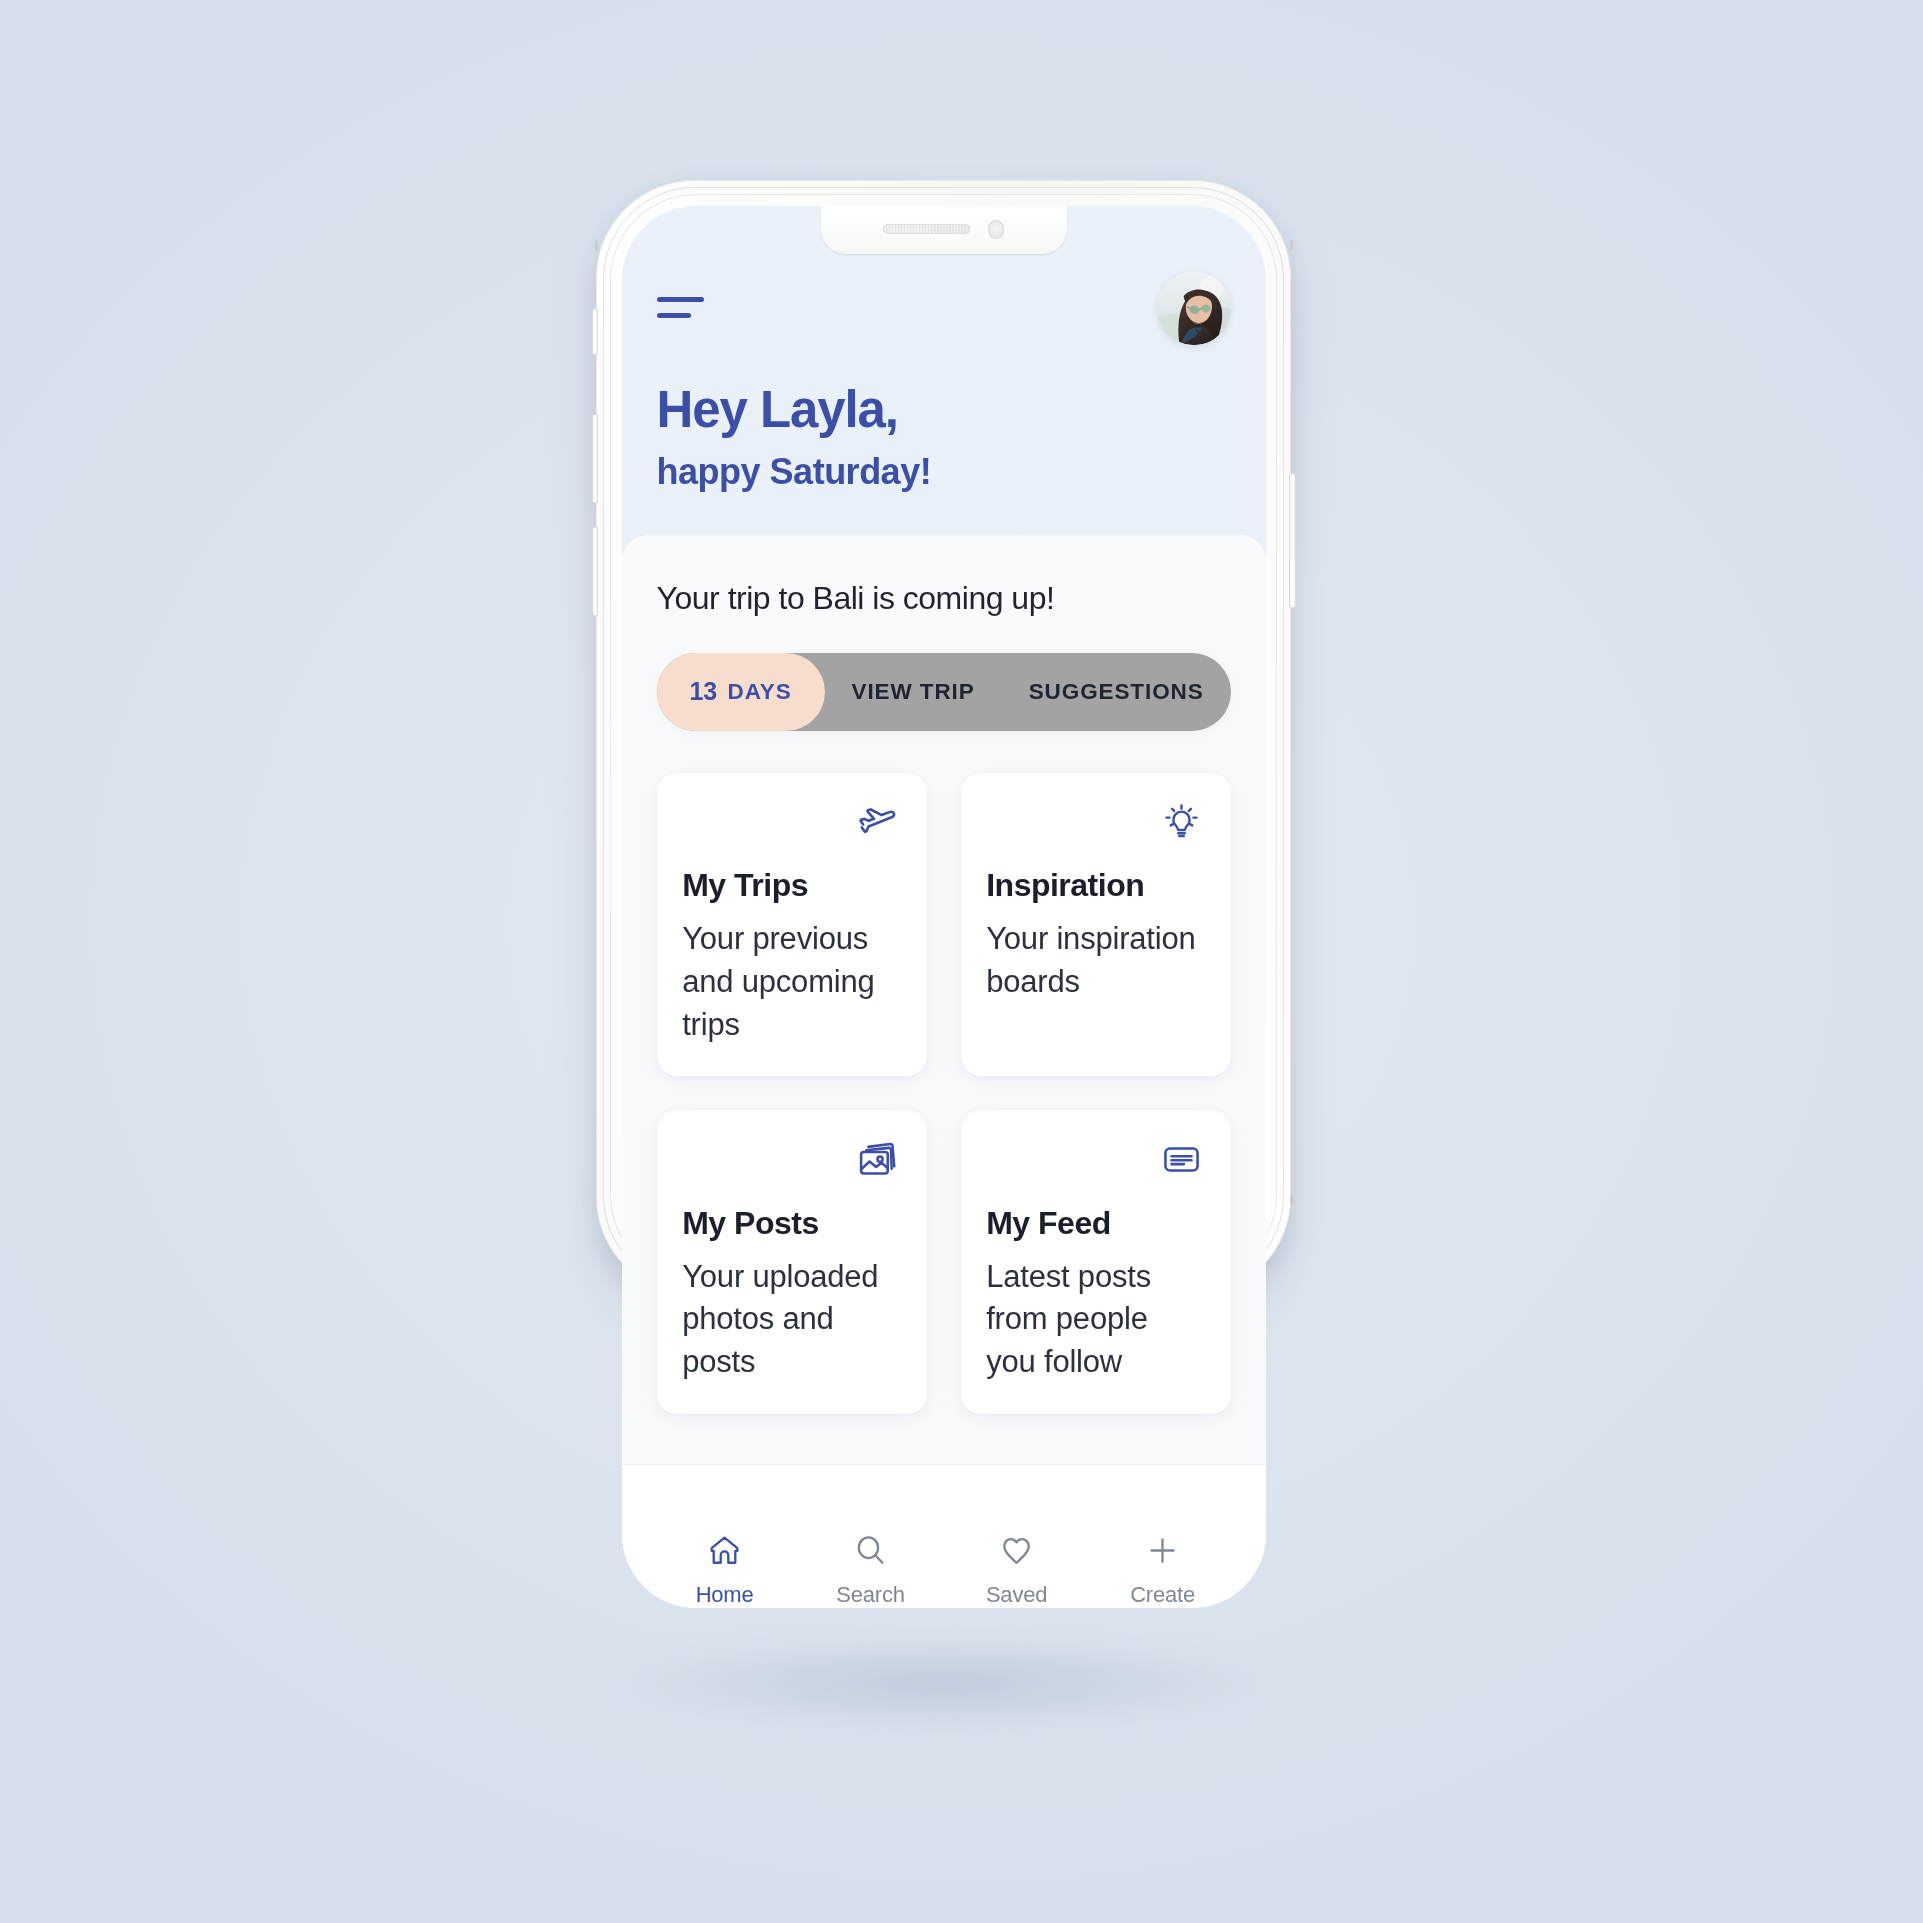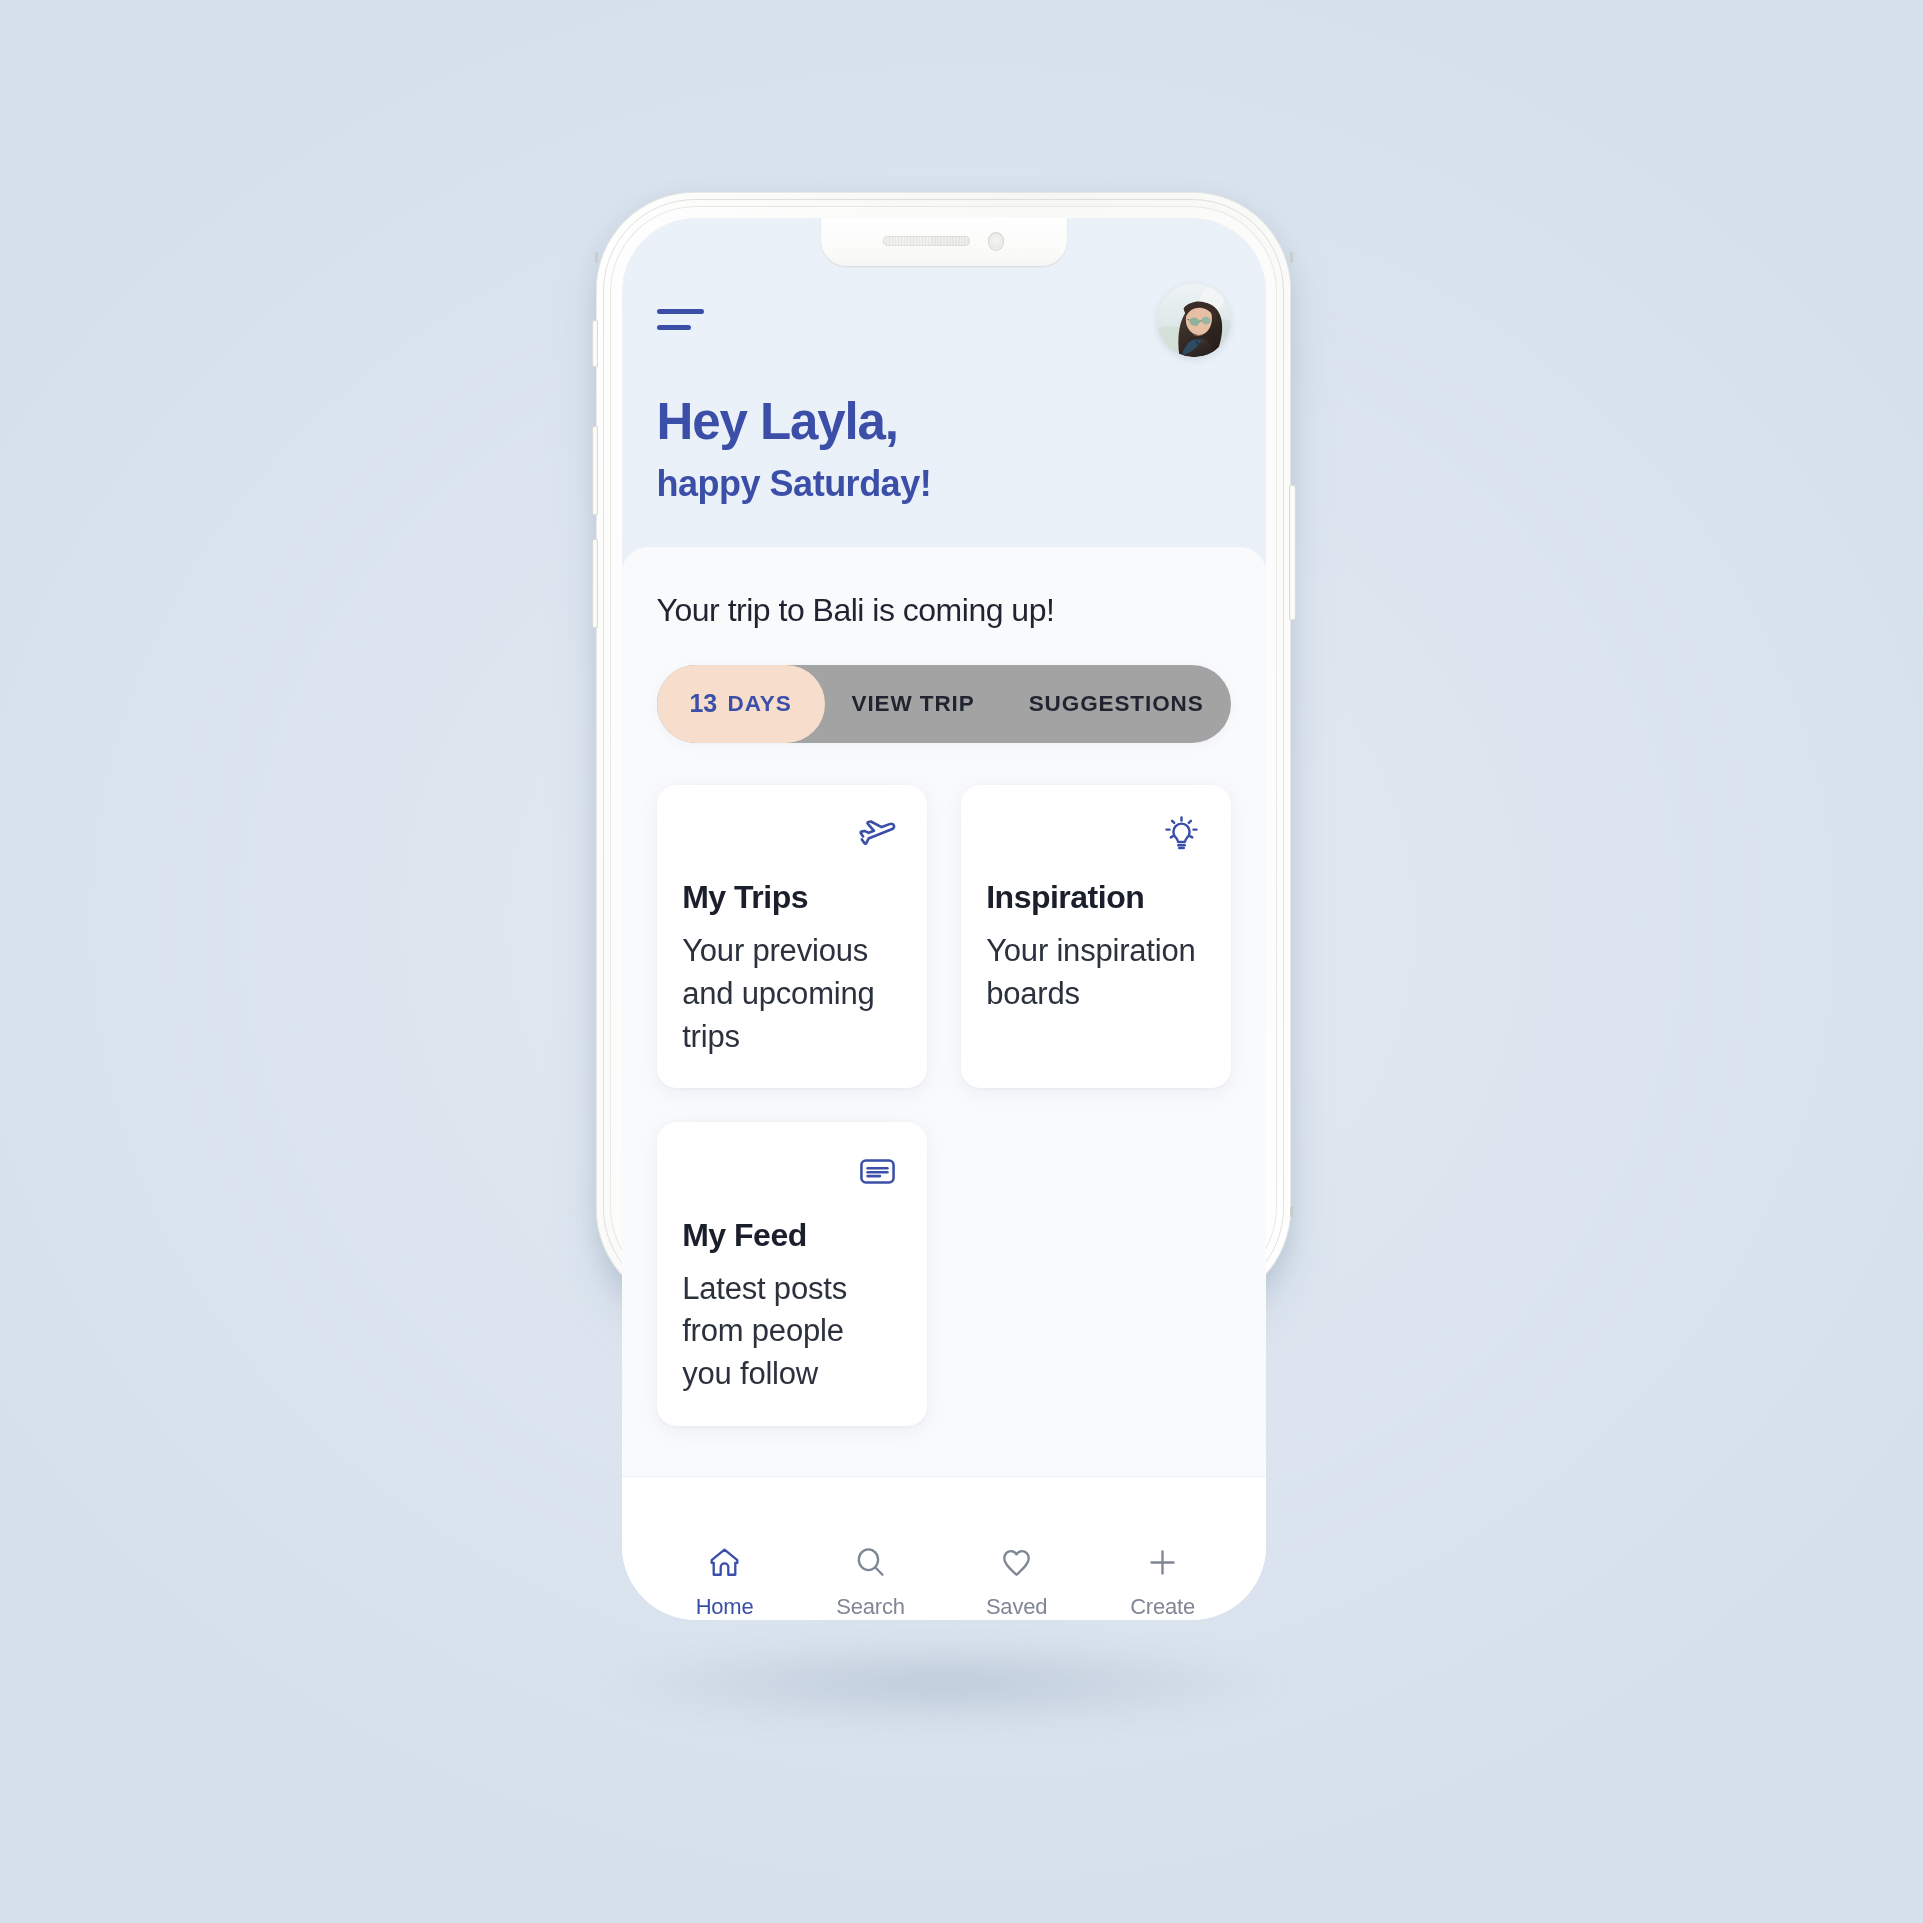--- a/index.html
+++ b/index.html
@@ -31,21 +31,21 @@
     top: 1638px;
     width: 699px;
     height: 90px;
     background: radial-gradient(ellipse at 50% 50%, rgba(120,140,165,0.28) 0%, rgba(120,140,165,0.0) 70%);
     filter: blur(13.5px);
   }
 
   .phone {
     position: absolute;
     left: 596px;
-    top: 192px;
+    top: 180px;
     width: 695px;
     height: 1115px;
     border-radius: 98px;
     background: linear-gradient(100deg, #ffffff 0%, #fbfbfa 18%, #f6f6f4 50%, #fbfbfa 84%, #ffffff 100%);
     box-shadow:
       0 30px 53px -13.5px rgba(110,130,155,0.34),
       0 7.5px 21px rgba(110,130,155,0.16),
       inset 0 0 0 0.8px rgba(205,205,200,0.55);
   }
 
@@ -479,20 +479,33 @@
                   <path d="M6.2 4.2 L7.5 5.5"></path>
                   <path d="M17.8 4.2 L16.5 5.5"></path>
                   <path d="M5.4 14.4 L6.8 13.6"></path>
                   <path d="M18.6 14.4 L17.2 13.6"></path>
                 </svg>
               </div>
               <div class="card-title">Inspiration</div>
               <div class="card-desc">Your inspiration boards</div>
             </div>
 
+            <div class="card">
+              <div class="card-icon">
+                <svg width="41" height="41" viewBox="0 0 24 24" fill="none" stroke="#3b4fa8" stroke-width="1.5" stroke-linecap="round" stroke-linejoin="round">
+                  <path d="M6.6 4.6 L19.4 2.9 a1.2 1.2 0 0 1 1.35 1.05 L21.8 16"></path>
+                  <path d="M5.4 6.6 L18.6 5.2 a1.2 1.2 0 0 1 1.3 1.1 L20.3 17.4"></path>
+                  <rect x="2.4" y="7.6" width="15.6" height="12.6" rx="1.6"></rect>
+                  <circle cx="13.5" cy="11.8" r="1.5"></circle>
+                  <path d="M2.6 17.6 L7.4 13.2 L11.2 16.4 L14.4 13.8 L18 17.1"></path>
+                </svg>
+              </div>
+              <div class="card-title">My Posts</div>
+              <div class="card-desc">Your uploaded photos and posts</div>
+            </div>
 
             <div class="card">
               <div class="card-icon">
                 <svg width="41" height="41" viewBox="0 0 24 24" fill="none" stroke="#3b4fa8" stroke-width="1.5" stroke-linecap="round" stroke-linejoin="round">
                   <rect x="2.6" y="5.6" width="18.8" height="12.8" rx="2.6"></rect>
                   <path d="M6.2 10.1 L17.8 10.1"></path>
                   <path d="M6.2 12.4 L17.8 12.4"></path>
                   <path d="M6.2 14.7 L13.4 14.7"></path>
                 </svg>
               </div>

